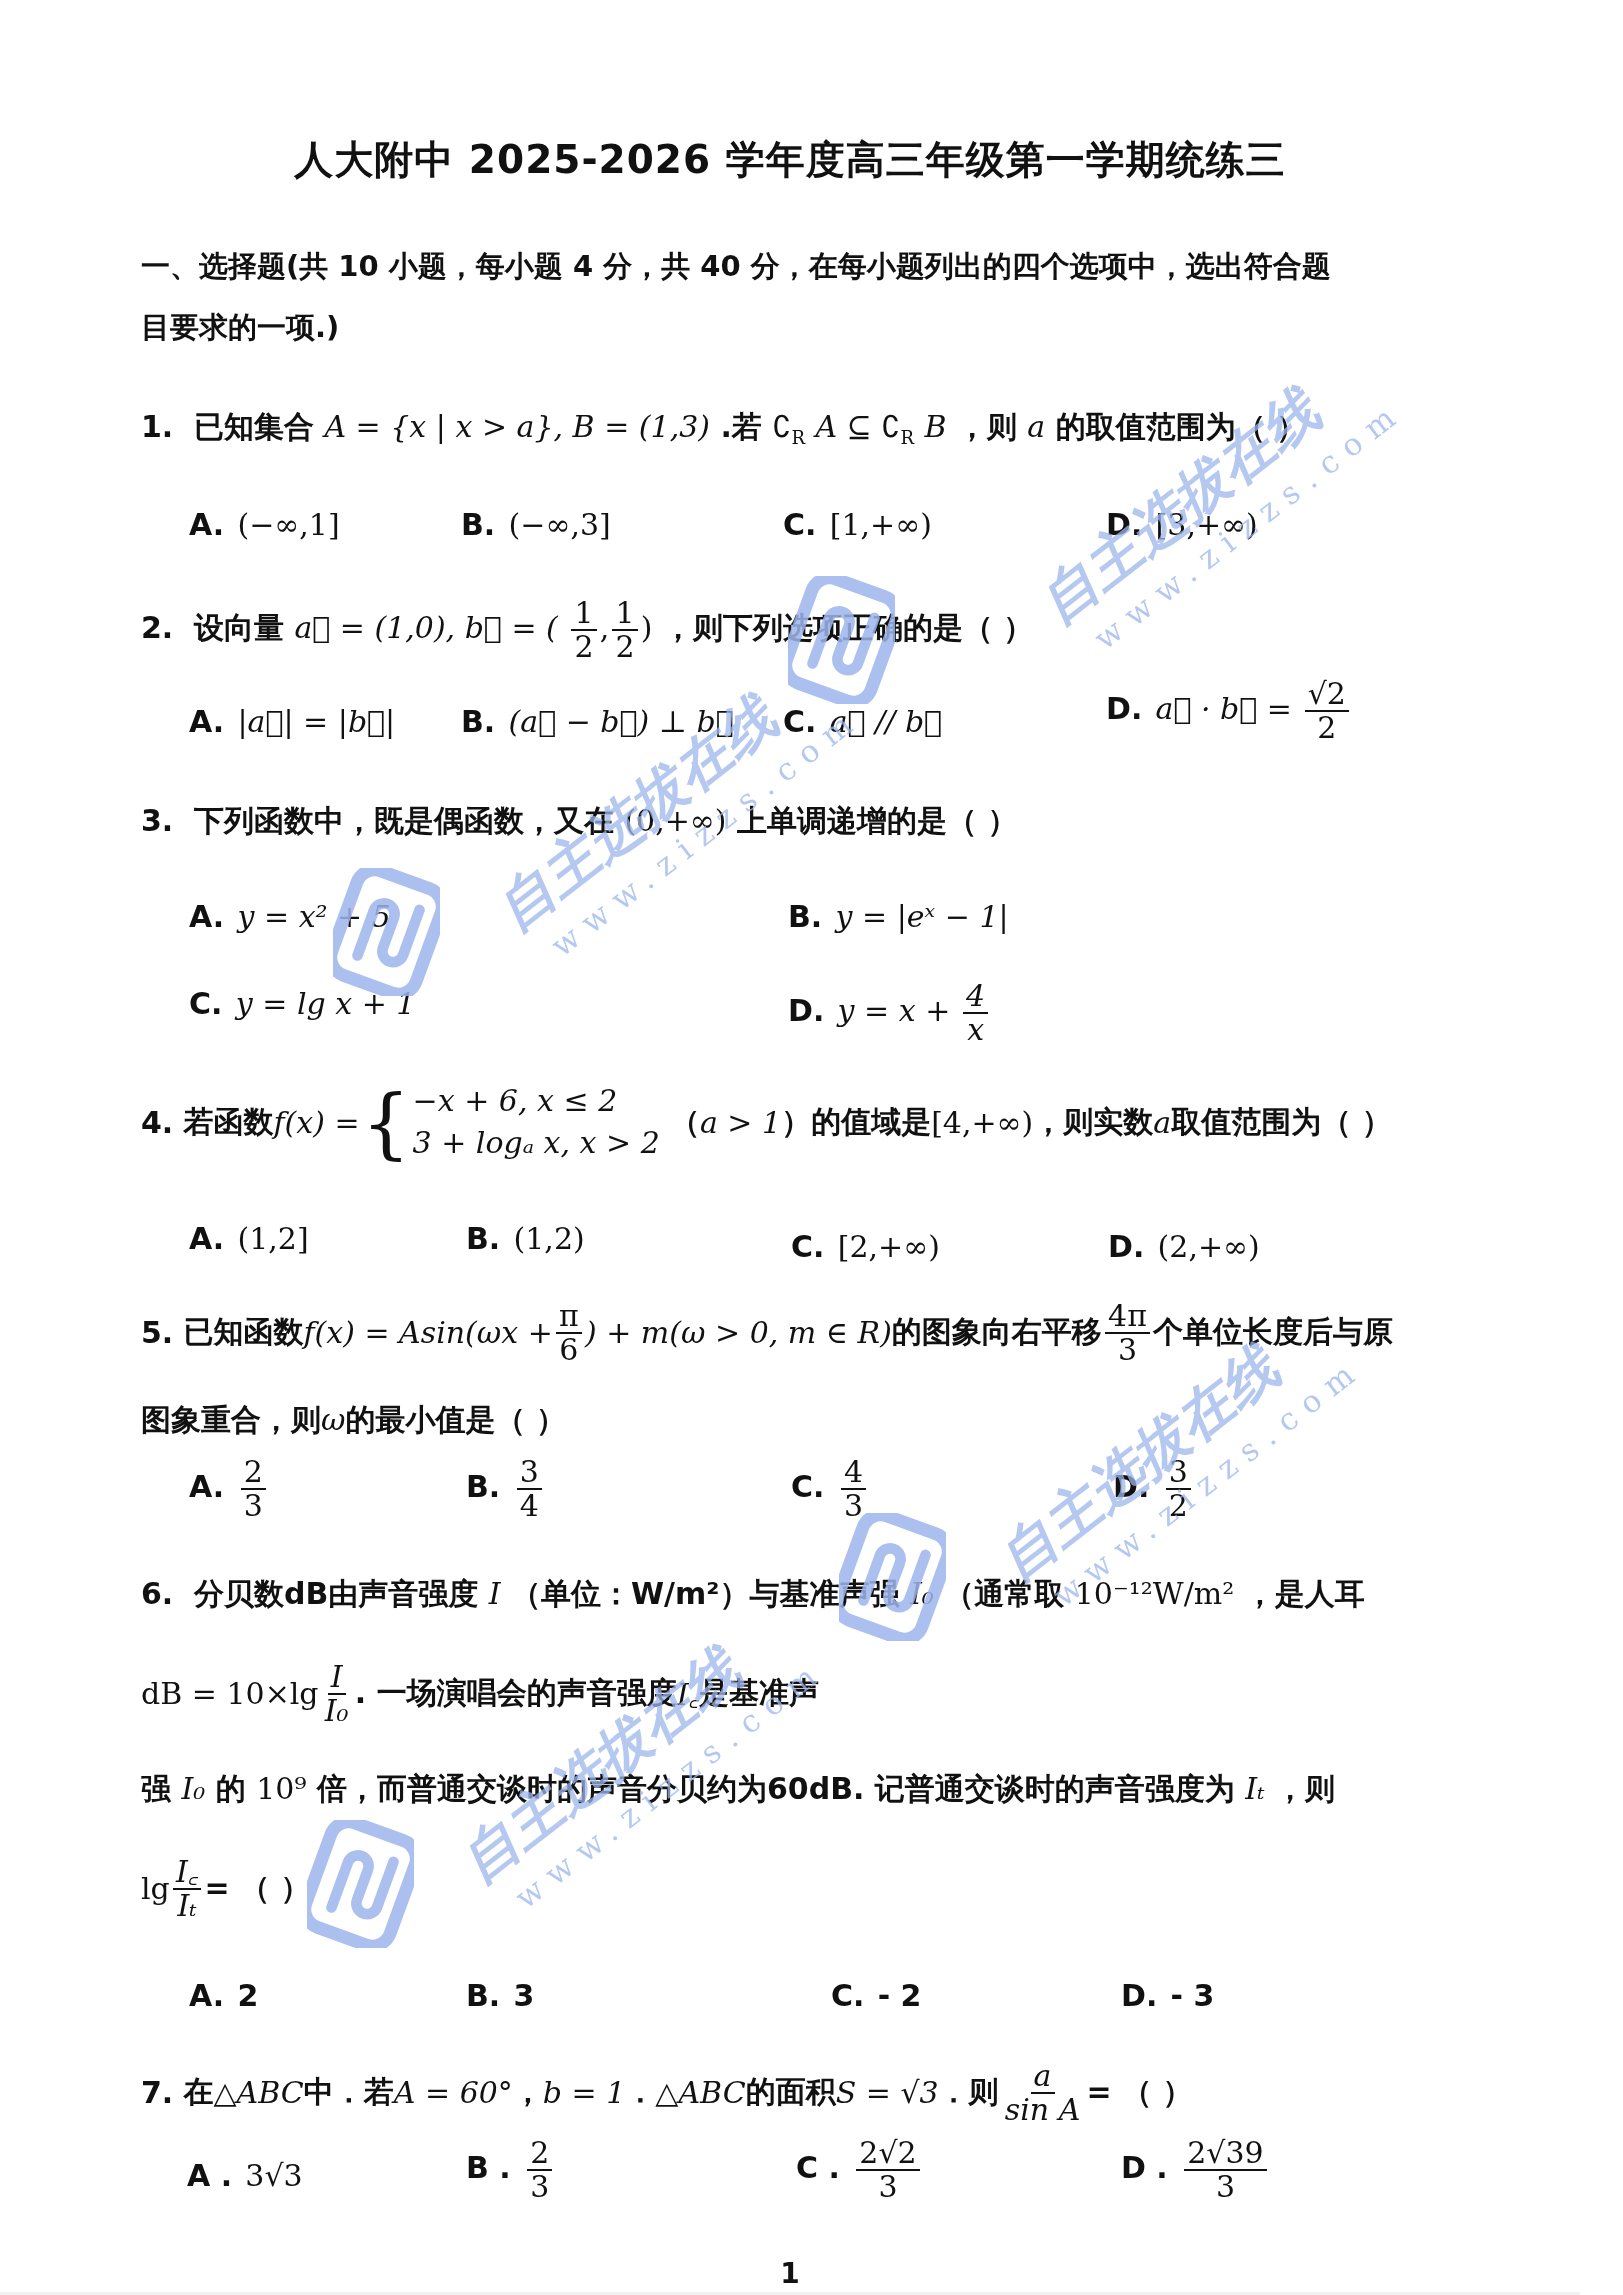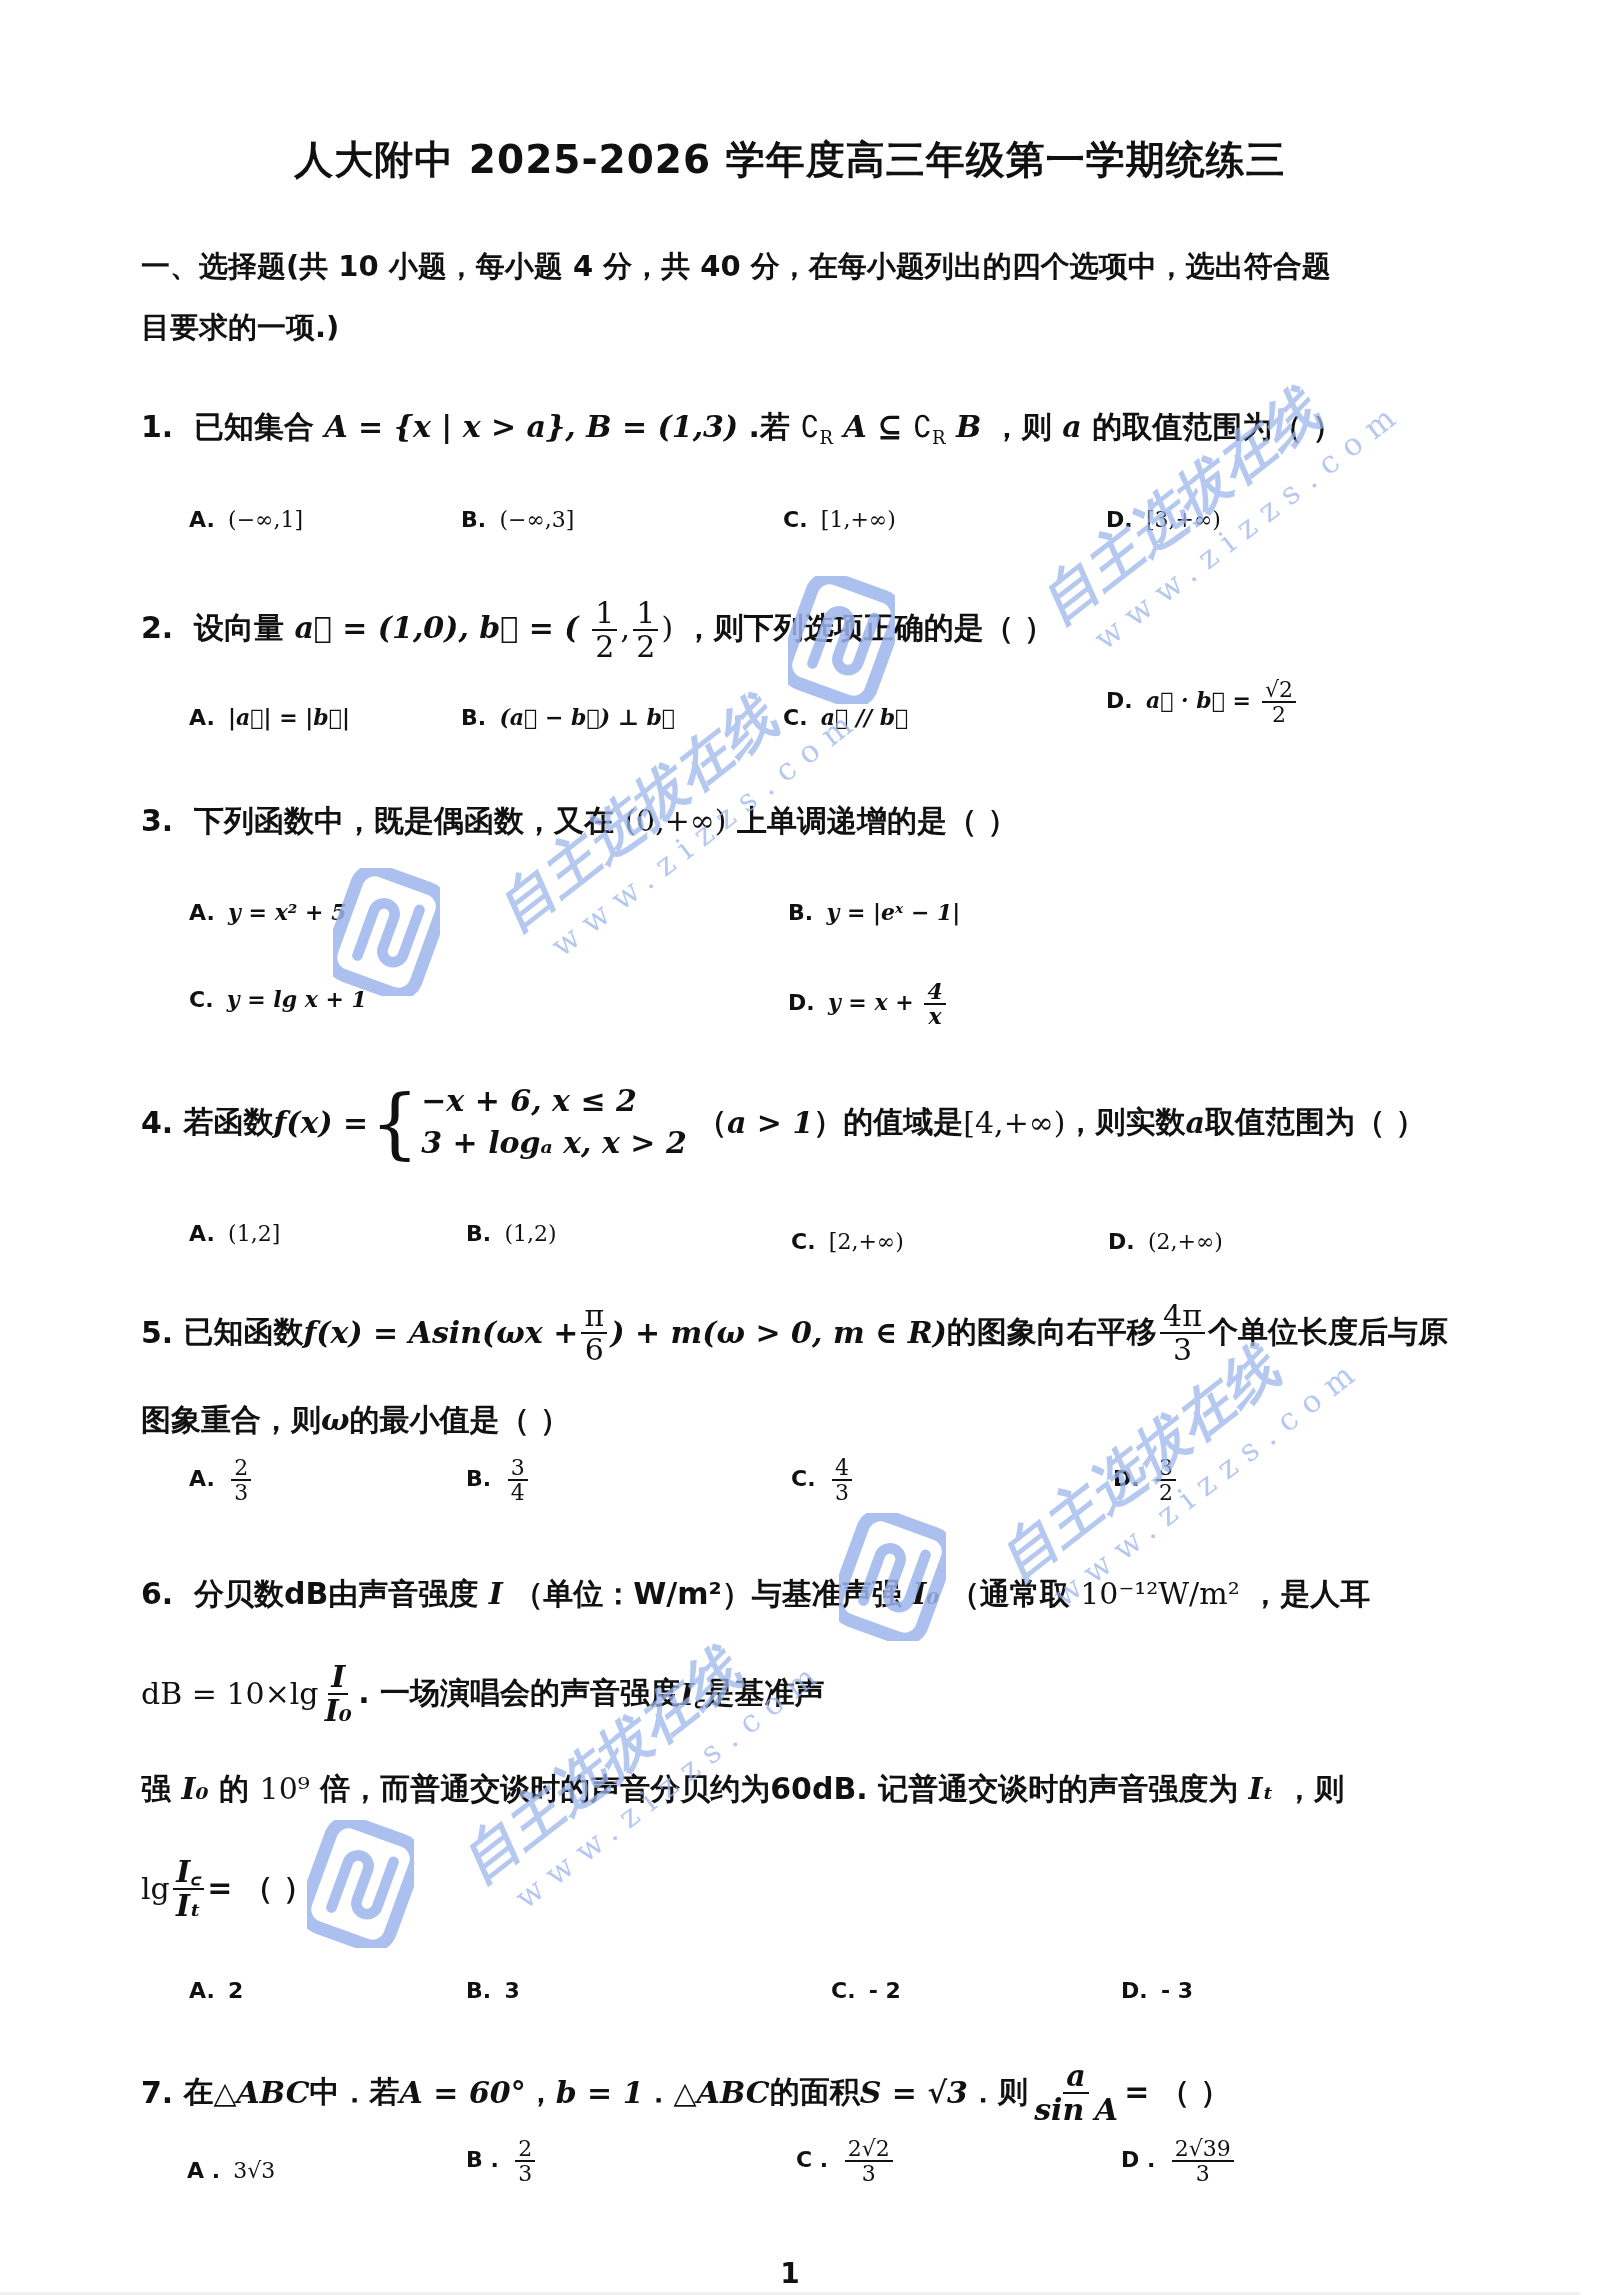--- a/index.html
+++ b/index.html
@@ -11,23 +11,23 @@
   .page { position: absolute; left: 0; top: 8px; width: 1580px; height: 2295px; background: #fff; }
   .title {
     position: absolute; left: 0; right: 0; top: 125px; text-align: center;
     font-size: 39px; font-weight: bold; letter-spacing: 1px;
   }
   .section {
     position: absolute; left: 141px; width: 1351px; font-size: 29px; font-weight: bold; line-height: 61px;
   }
   .q { position: absolute; left: 141px; width: 1351px; font-size: 30px; font-weight: bold; white-space: nowrap; }
   .q .num { margin-right: 10.2px; }
-  .m { font-family: "DejaVu Serif", "Liberation Serif", serif; font-style: italic; font-weight: bold; }
+  .m { font-family: "DejaVu Serif", "Liberation Serif", serif; font-style: italic; font-weight: normal; }
   .mr { font-family: "DejaVu Serif", "Liberation Serif", serif; font-weight: normal; }
-  .opt { position: absolute; font-size: 22px; font-weight: bold; white-space: nowrap; }
+  .opt { position: absolute; font-size: 30px; font-weight: bold; white-space: nowrap; }
   .opt .lab { margin-right: 13.3px; }
   .frac { display: inline-flex; flex-direction: column; align-items: center; vertical-align: middle; margin: 0 3.1px; line-height: 1.05; }
   .frac .n { border-bottom: 2px solid #111; padding: 0 3.1px; }
   .frac .d { padding: 0 3.1px; }
   .big { font-size: 1.35em; font-weight: normal; }
   .footer { position: absolute; left: 0; right: 0; top: 2249px; text-align: center; font-size: 28px; font-weight: bold; }
   .bottom-bar { position: absolute; left: 0; right: 0; bottom: 0; height: 11.3px; background: #f1f1f1; }
   .wm { position: absolute; color: #9db6ec; opacity: 0.75; font-family: "DejaVu Serif", serif; pointer-events: none; }
   .wm-text { transform: rotate(-38deg); transform-origin: left top; white-space: nowrap; }
   .wm-cn { font-size: 56px; font-weight: bold; font-style: italic; }

